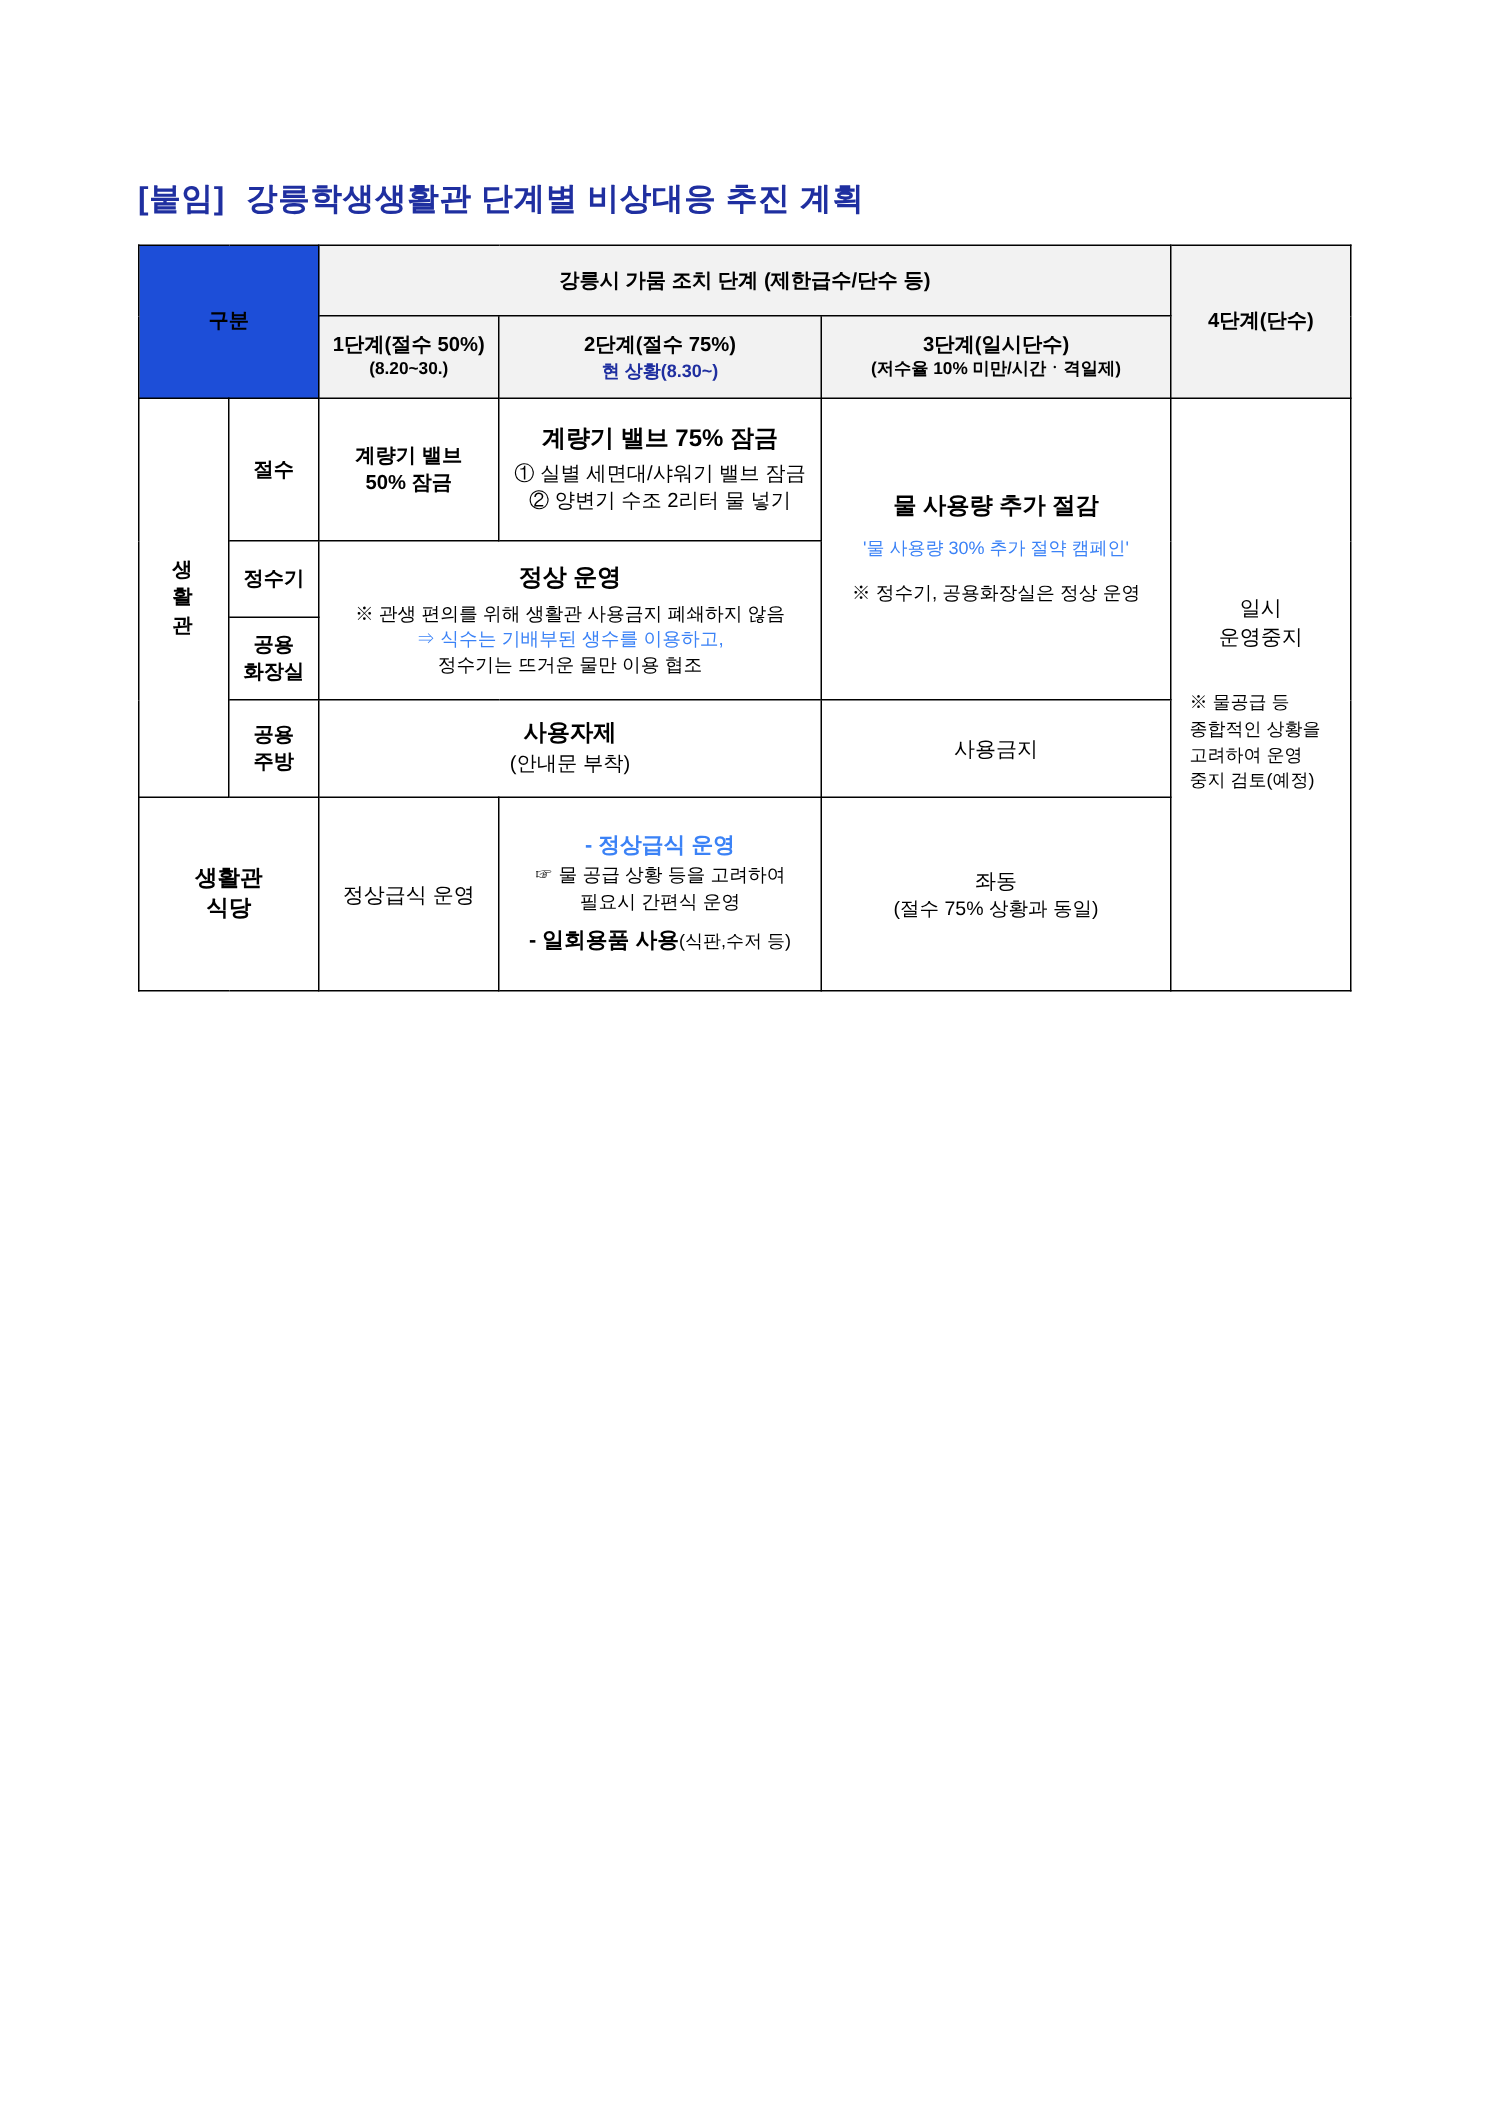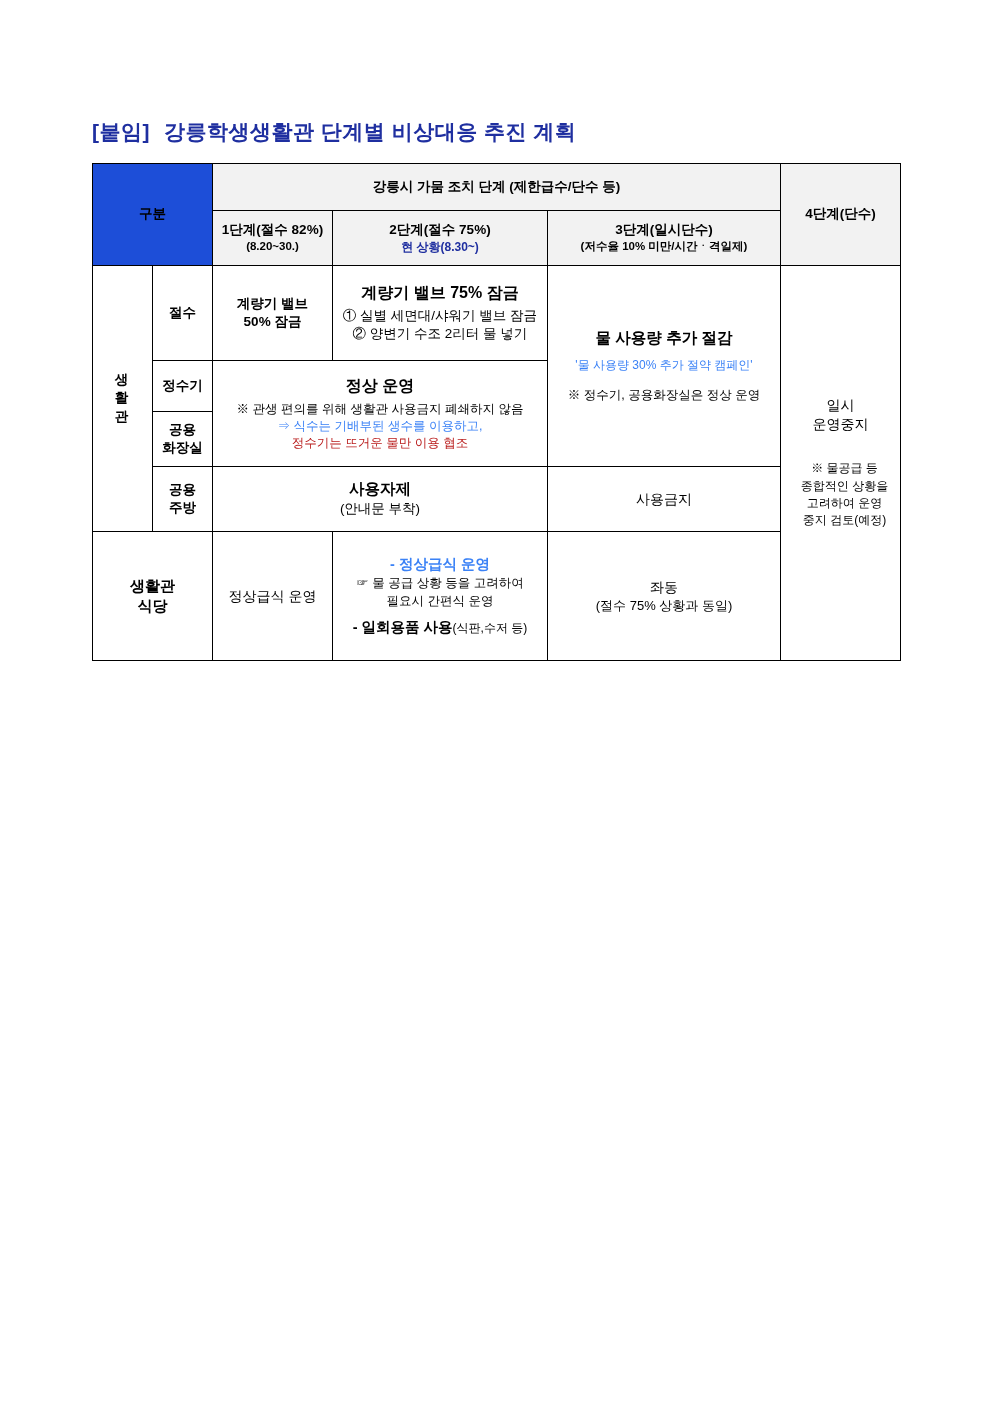--- a/index.html
+++ b/index.html
@@ -101,35 +101,34 @@
   .cell-normal {
     font-size: 13.5px;
   }
   .cell-sm {
     font-size: 12px;
   }
   .blue {
     color: #3b82f6;
   }
   .red {
-    color: #b91c1c;
+    color: #000000;
     text-align: center;
   }
   .bold {
     font-weight: bold;
   }
   .left {
     text-align: left;
   }
   .pad-l {
     padding-left: 8px;
   }
   .lh-tight {
     line-height: 1.45;
-    text-align: center;
   }
   .cell-stack > div {
     margin: 1px 0;
   }
 </style>
 </head>
 <body>
 
 <div class="page">
 
@@ -147,21 +146,21 @@
       <col style="width:120px">
     </colgroup>
     <tbody>
       <tr>
         <td class="hdr-gubun" colspan="2" rowspan="2">구분</td>
         <td class="hdr-top" colspan="3">강릉시 가뭄 조치 단계 (제한급수/단수 등)</td>
         <td class="hdr-stage" rowspan="2">4단계(단수)</td>
       </tr>
       <tr>
         <td class="hdr-stage">
-          <div>1단계(절수 82%)</div>
+          <div>1단계(절수 50%)</div>
           <div class="sub">(8.20~30.)</div>
         </td>
         <td class="hdr-stage">
           <div>2단계(절수 75%)</div>
           <div class="sub-blue">현 상황(8.30~)</div>
         </td>
         <td class="hdr-stage">
           <div>3단계(일시단수)</div>
           <div class="small">(저수율 10% 미만/시간ㆍ격일제)</div>
         </td>

